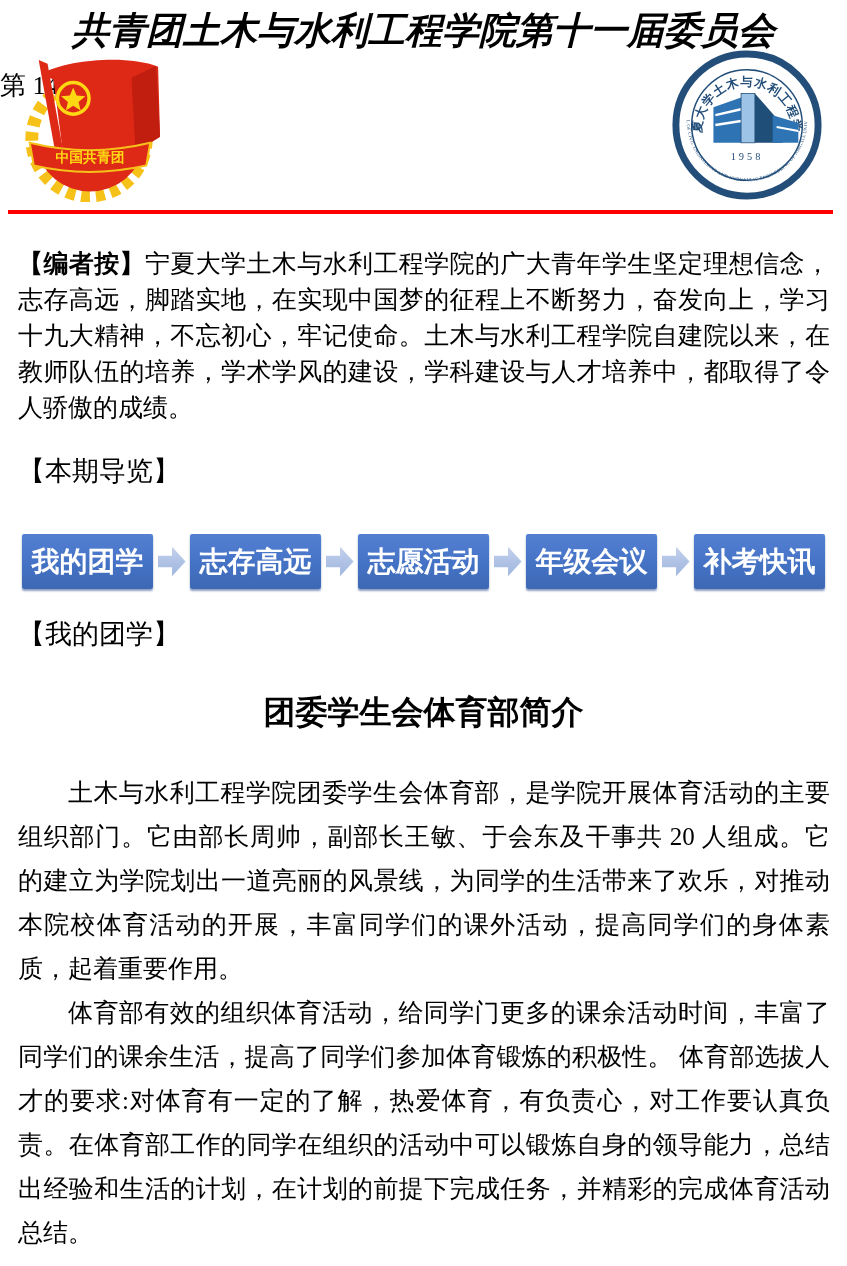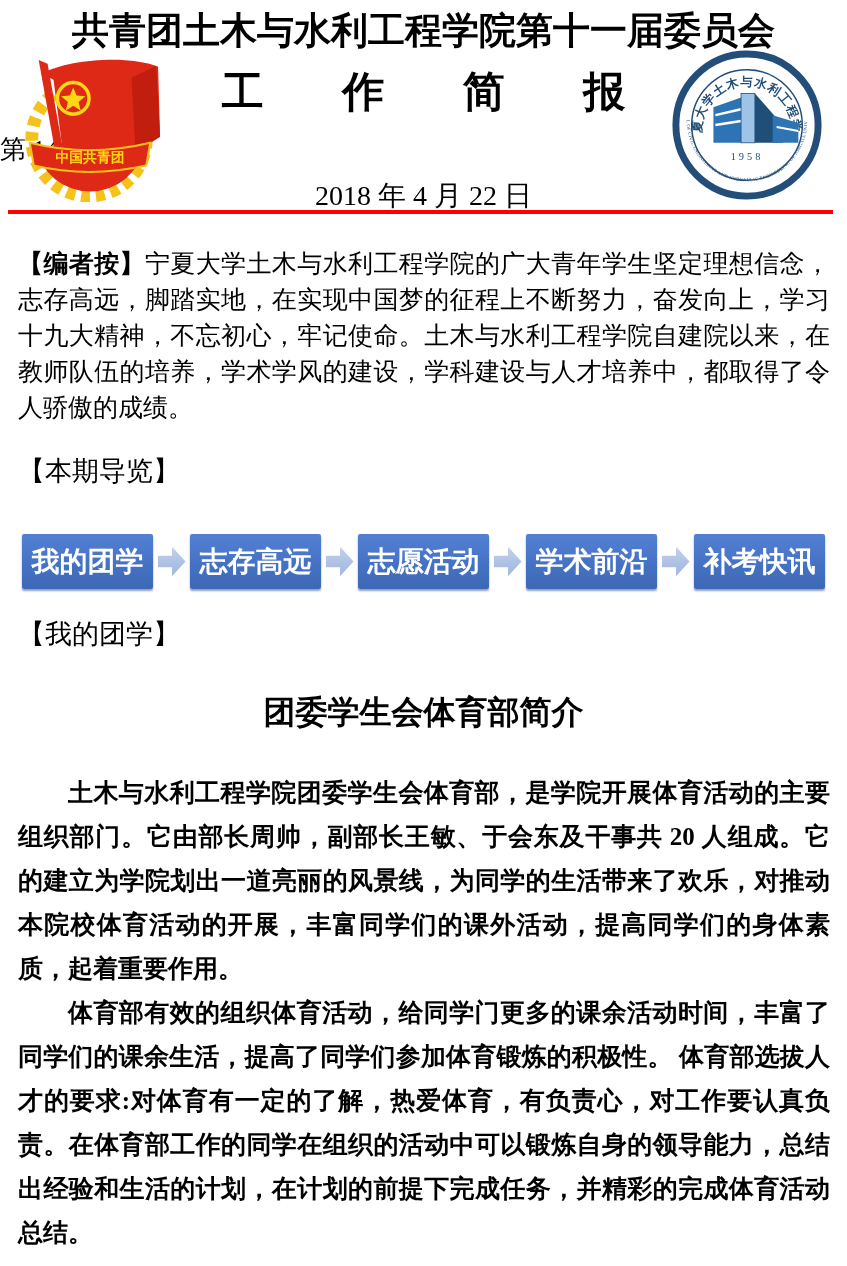--- a/index.html
+++ b/index.html
@@ -8,21 +8,21 @@
     width:847px; height:1266px; overflow:hidden;
     font-family:"Liberation Serif","DejaVu Serif",serif;
     color:#000;
     position:relative;
   }
   .header { position:relative; height:206px; }
   .main-title {
     padding-top:6px;
     text-align:center;
     font-size:37px; font-weight:bold;
-    letter-spacing:0px; white-space:nowrap;
+    letter-spacing:0px; white-space:nowrap;font-style:italic;
   }
   .subtitle {
     margin-top:8px; text-align:center;
     font-size:42px; font-weight:bold;
     letter-spacing:34px; text-indent:34px;
     white-space:nowrap;
   }
   .issue-line { margin-top:12px; text-align:left; font-size:26px; }
   .date-line  { margin-top:10px; text-align:center; font-size:28px; }
   .emblem-box { position:absolute; left:12px;  top:52px; width:158px; height:150px; }
@@ -58,31 +58,29 @@
     clip-path:polygon(0 32%, 52% 32%, 52% 4%, 100% 50%, 52% 96%, 52% 68%, 0 68%);
   }
   .article-title {
     margin:40px 0 36px 0;
     text-align:center;
     font-size:32px; font-weight:bold;
   }
   .body-para {
     margin:0 17px 0 18px;
     font-size:25px; line-height:44px;
-    text-align:justify; text-indent:2em;font-weight:bold;
+    text-align:justify; text-indent:2em;
   }
 </style>
 </head>
 <body>
 
 <div class="header">
   <div class="main-title">共青团土木与水利工程学院第十一届委员会</div>
-  <div class="subtitle">工 作 简 报</div>
   <div class="issue-line">第 14 期</div>
-  <div class="date-line">2018 年 4 月 22 日</div>
 
   <div class="emblem-box">
     <svg viewBox="0 0 160 152" width="158" height="150" aria-hidden="true">
 
       <circle cx="78" cy="88" r="58" fill="none" stroke="#F6C21A" stroke-width="13" stroke-dasharray="9 6"></circle>
 
       <path d="M24,96 A56,56 0 0 0 134,96 Z" fill="#DE2916"></path>
 
       <path d="M27,8 L36,12 L54,112 L46,114 Z" fill="#DE2916"></path>
 
@@ -133,21 +131,21 @@
 
 <div class="section-label">【本期导览】</div>
 
 <div class="flowchart">
   <div class="flow-box">我的团学</div>
   <div class="flow-arrow"></div>
   <div class="flow-box">志存高远</div>
   <div class="flow-arrow"></div>
   <div class="flow-box">志愿活动</div>
   <div class="flow-arrow"></div>
-  <div class="flow-box">学术前沿</div>
+  <div class="flow-box">年级会议</div>
   <div class="flow-arrow"></div>
   <div class="flow-box">补考快讯</div>
 </div>
 
 <div class="section-label">【我的团学】</div>
 
 <h2 class="article-title">团委学生会体育部简介</h2>
 
 <p class="body-para">土木与水利工程学院团委学生会体育部，是学院开展体育活动的主要组织部门。它由部长周帅，副部长王敏、于会东及干事共 20 人组成。它的建立为学院划出一道亮丽的风景线，为同学的生活带来了欢乐，对推动本院校体育活动的开展，丰富同学们的课外活动，提高同学们的身体素质，起着重要作用。</p>
 <p class="body-para">体育部有效的组织体育活动，给同学门更多的课余活动时间，丰富了同学们的课余生活，提高了同学们参加体育锻炼的积极性。 体育部选拔人才的要求:对体育有一定的了解，热爱体育，有负责心，对工作要认真负责。在体育部工作的同学在组织的活动中可以锻炼自身的领导能力，总结出经验和生活的计划，在计划的前提下完成任务，并精彩的完成体育活动总结。</p>

